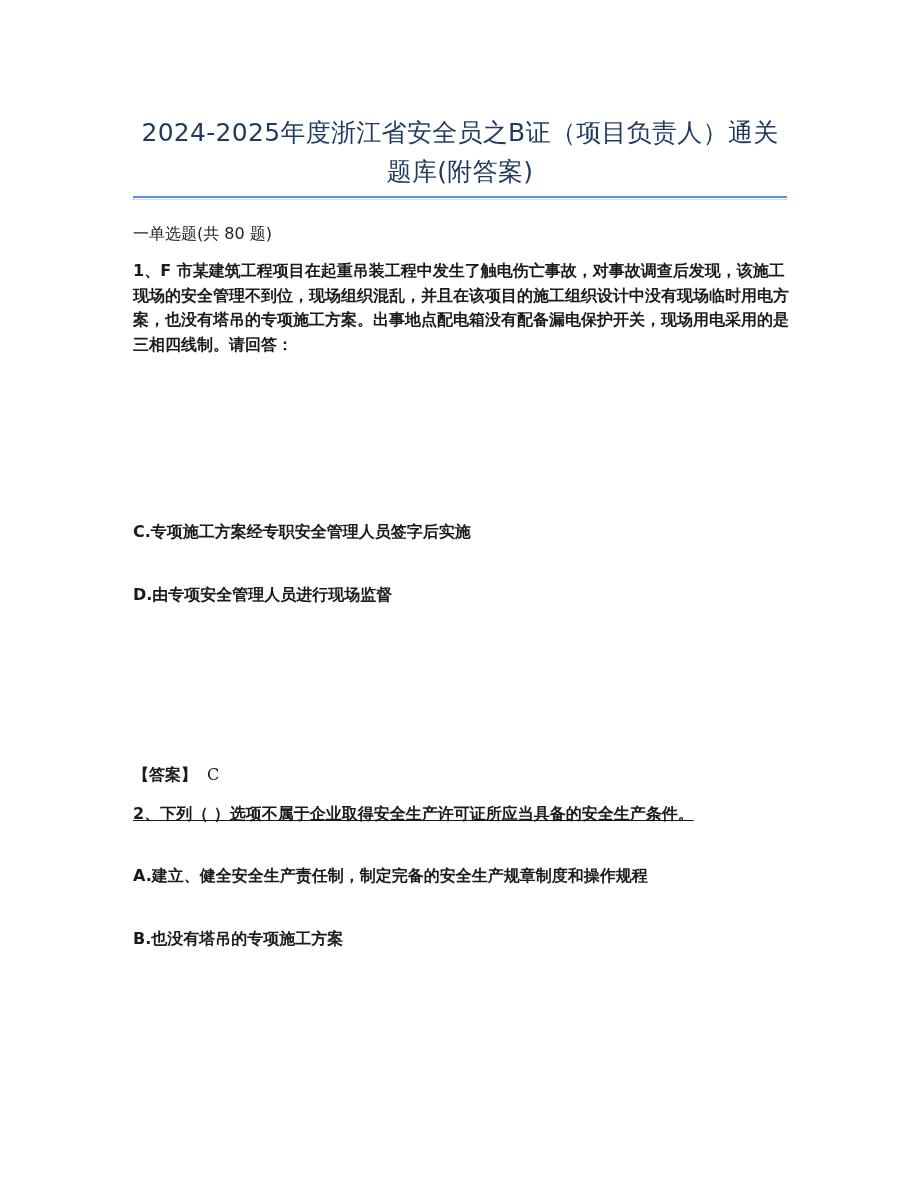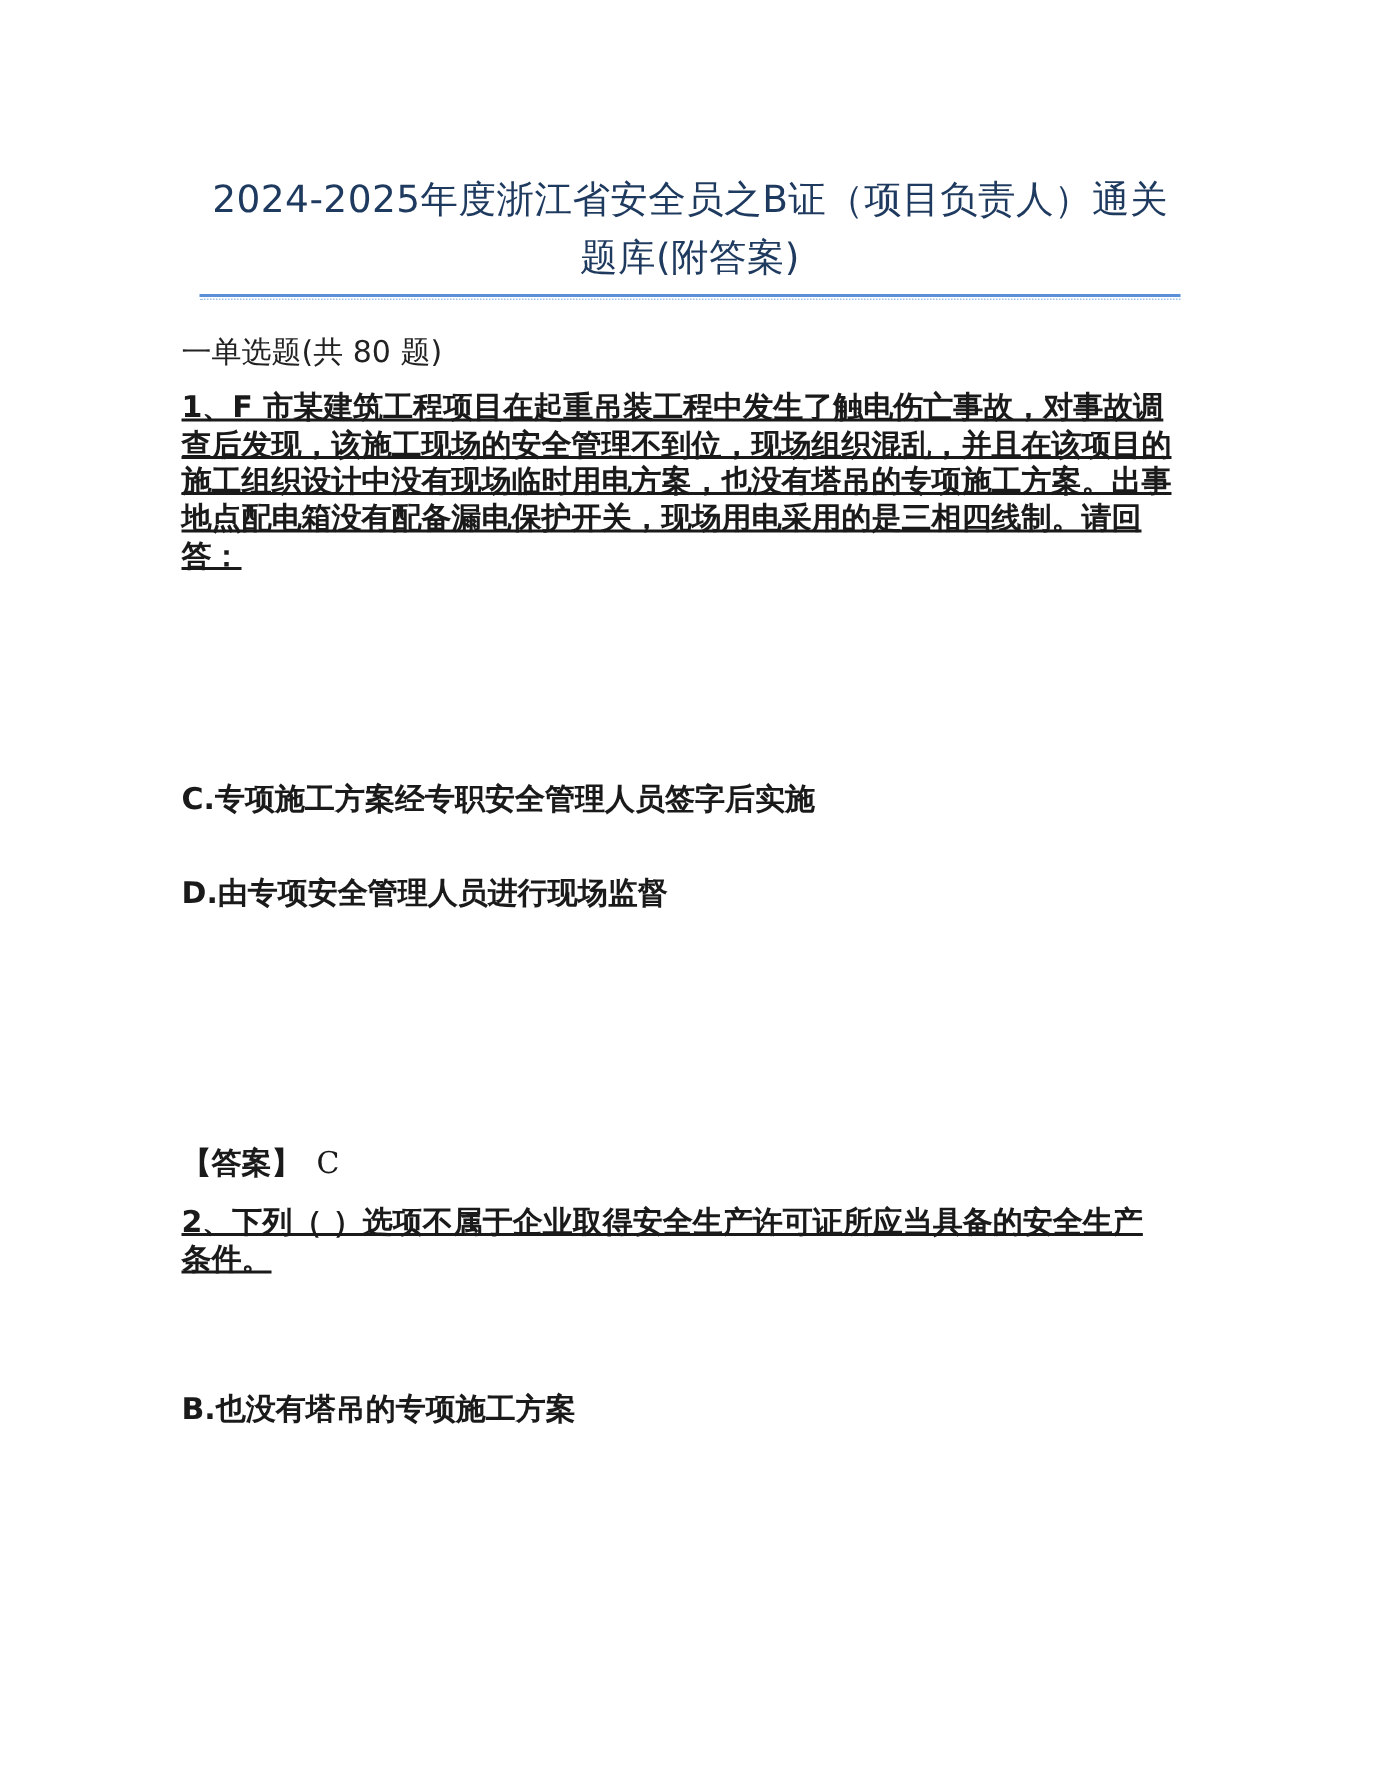--- a/index.html
+++ b/index.html
@@ -42,33 +42,33 @@
     }
     .title-rule::after {
       content: "";
       position: absolute;
       left: 0; right: 0;
       top: 1px;
       border-top: 1px dotted #9cc0ee;
     }
     .text {
       position: absolute;
-      left: 121px;
+      left: 133px;
       width: 660px;
-      font-size: 20px;
+      font-size: 16px;
       line-height: 24.7px;
       color: #1a1a1a;
       font-weight: 600;
     }
     .section-heading {
       top: 222px;
       font-weight: 400;
       color: #222222;
     }
-    .q1-stem { top: 259px; text-decoration: underline; }
+    .q1-stem { top: 259px; }
     .q1-opt-a { top: 396px; }
     .q1-opt-b { top: 458px; }
     .q1-opt-c { top: 520px; }
     .q1-opt-d { top: 583px; }
     .answer-line { top: 763px; }
     .answer-line .answer-value {
       font-weight: 400;
       font-family: "DejaVu Serif", "Liberation Serif", serif;
       margin-left: 10px;
     }
@@ -89,15 +89,16 @@
 
   <div class="text q1-stem">1、F 市某建筑工程项目在起重吊装工程中发生了触电伤亡事故，对事故调查后发现，该施工现场的安全管理不到位，现场组织混乱，并且在该项目的施工组织设计中没有现场临时用电方案，也没有塔吊的专项施工方案。出事地点配电箱没有配备漏电保护开关，现场用电采用的是三相四线制。请回答：</div>
   <div class="text q1-opt-d">D.由专项安全管理人员进行现场监督</div>
   <div class="text q1-opt-c">C.专项施工方案经专职安全管理人员签字后实施</div>
 
   <div class="text answer-line">
     <span>【答案】</span><span class="answer-value">C</span>
   </div>
 
   <div class="text q2-stem">2、下列（ ）选项不属于企业取得安全生产许可证所应当具备的安全生产条件。</div>
+  <div class="text q2-opt-a">A.建立、健全安全生产责任制，制定完备的安全生产规章制度和操作规程</div>
   <div class="text q2-opt-b">B.也没有塔吊的专项施工方案</div>
 
 </div>
 
 </body></html>

